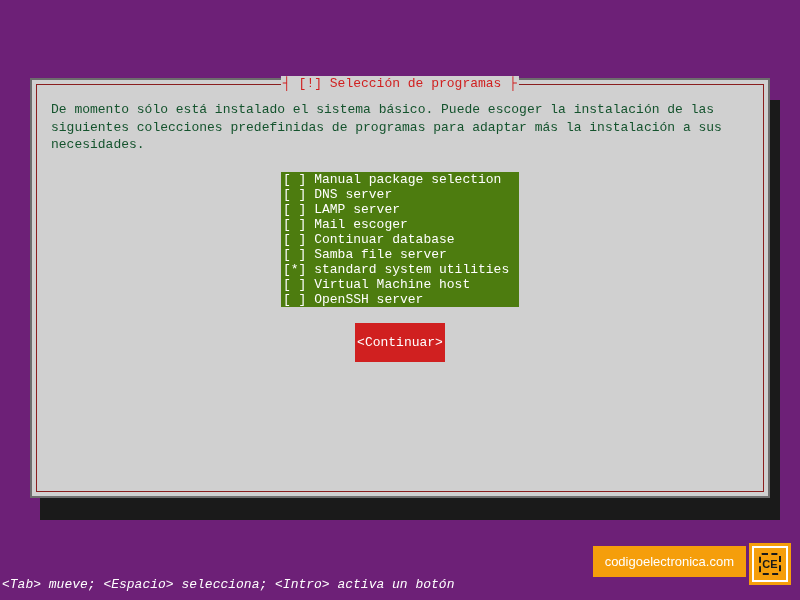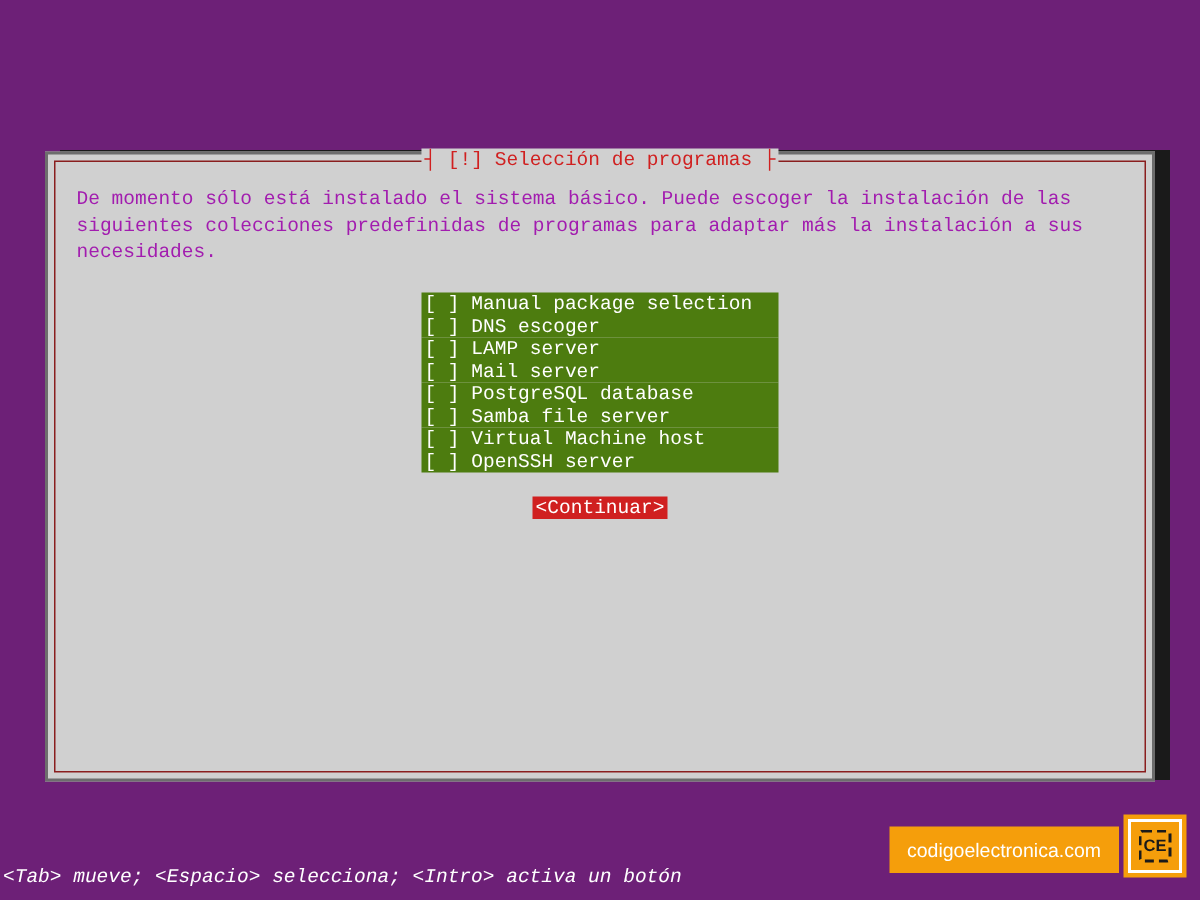--- a/index.html
+++ b/index.html
@@ -15,21 +15,21 @@
     .shadow {
       position: absolute;
       top: 100px;
       left: 40px;
       width: 740px;
       height: 420px;
       background: #1a1a1a;
     }
     .dialog {
       position: absolute;
-      top: 101px;
+      top: 78px;
       left: 30px;
       width: 740px;
       height: 420px;
       background: #d0d0d0;
       border: 2px solid #6d6d6d;
       padding: 4px;
     }
     .inner-border {
       border: 1px solid #8a1e1e;
       height: 100%;
@@ -40,21 +40,21 @@
       position: absolute;
       top: -9px;
       left: 50%;
       transform: translateX(-50%);
       background: #d0d0d0;
       color: #d02020;
       padding: 0 2px;
       white-space: nowrap;
     }
     .body-text {
-      color: #a21caf;
+      color: #14532d;
       margin-top: 6px;
       line-height: 1.35;
     }
     .prompt-text {
       color: #333;
       margin-top: 14px;
     }
     .options-block {
       margin: 18px auto 0 auto;
       width: fit-content;
@@ -66,40 +66,40 @@
       white-space: pre;
       cursor: pointer;
     }
     .continue-row {
       margin-top: 16px;
       text-align: center;
     }
     .continue-btn {
       background: #d02020;
       color: #fff;
-      padding: 0 2px;
+      padding: 12px 2px;
       display: inline-block;
       cursor: pointer;
       text-align: center;
     }
     .hint-bar {
       position: absolute;
       bottom: 8px;
       left: 0;
       color: #fff;
       font-size: 13px;
       padding-left: 2px;
       font-style: italic;
     }
     .watermark {
       position: absolute;
       bottom: 18px;
       right: 12px;
       display: flex;
-      align-items: flex-end;
+      align-items: flex-start;
     }
     .wm-text {
       background: #f59e0b;
       color: #fff;
       font-family: Arial, sans-serif;
       font-size: 13px;
       padding: 8px 12px;
     }
     .wm-icon {
       width: 36px;
@@ -130,25 +130,26 @@
 
 <div class="shadow"></div>
 
 <div class="dialog">
   <div class="inner-border">
     <div class="dialog-title">┤ [!] Selección de programas ├</div>
     <div class="body-text">De momento sólo está instalado el sistema básico. Puede escoger la instalación de las siguientes colecciones predefinidas de programas para adaptar más la instalación a sus necesidades.</div>
 
     <div class="options-block">
       <div class="option-row"><span>[ ]</span> <span>Manual package selection </span></div>
-      <div class="option-row"><span>[ ]</span> <span>DNS escoger               </span></div>
+      <div class="option-row"><span>[ ]</span> <span>DNS server               </span></div>
       <div class="option-row"><span>[ ]</span> <span>LAMP server              </span></div>
-      <div class="option-row"><span>[ ]</span> <span>Mail server              </span></div>
-      <div class="option-row"><span>[ ]</span> <span>PostgreSQL database      </span></div>
+      <div class="option-row"><span>[ ]</span> <span>Mail escoger              </span></div>
+      <div class="option-row"><span>[ ]</span> <span>Continuar database      </span></div>
       <div class="option-row"><span>[ ]</span> <span>Samba file server        </span></div>
+      <div class="option-row"><span>[*]</span> <span>standard system utilities</span></div>
       <div class="option-row"><span>[ ]</span> <span>Virtual Machine host     </span></div>
       <div class="option-row"><span>[ ]</span> <span>OpenSSH server           </span></div>
     </div>
 
     <div class="continue-row">
       <span class="continue-btn">&lt;Continuar&gt;</span>
     </div>
   </div>
 </div>
 

